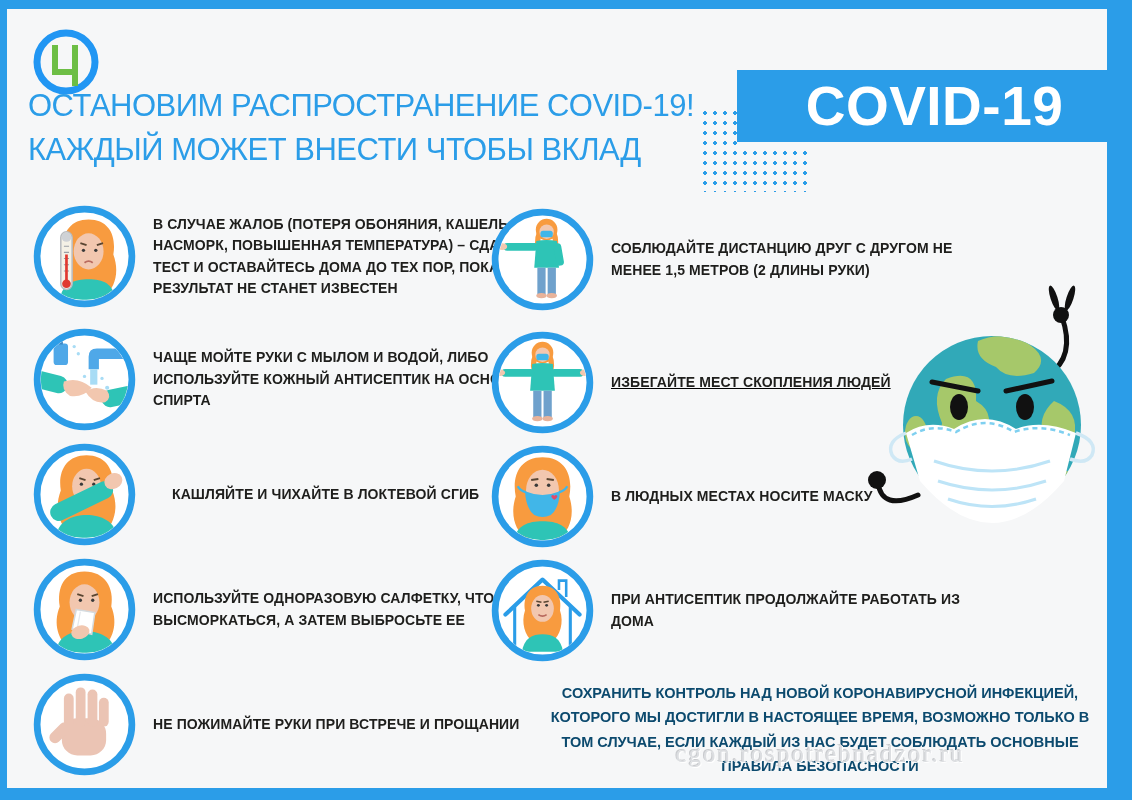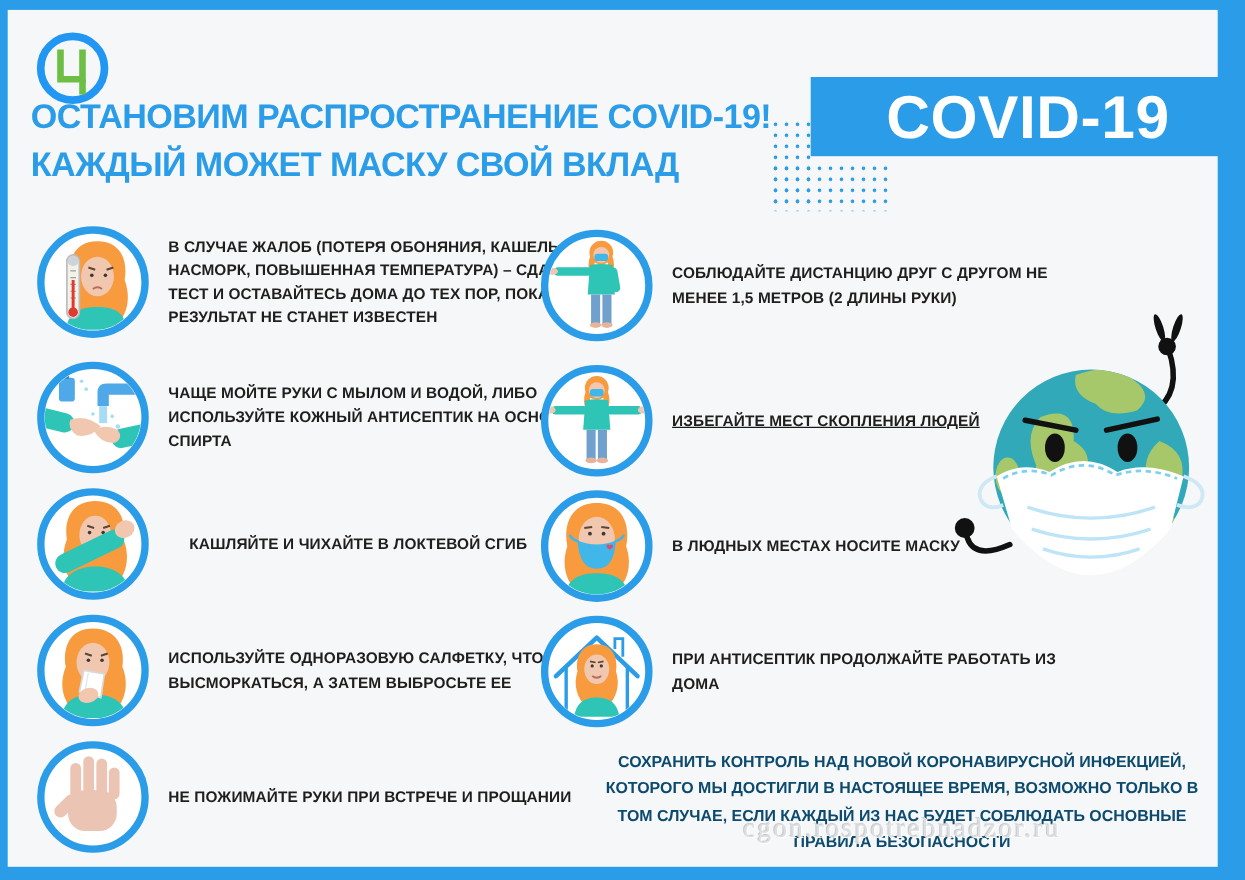--- a/index.html
+++ b/index.html
@@ -12,21 +12,21 @@
   .frame{position:absolute;background:#2b9de8;}
   .frame.top{left:0;top:0;width:1132px;height:9px;}
   .frame.left{left:0;top:0;width:7px;height:800px;}
   .frame.right{right:0;top:0;width:25px;height:800px;}
   .frame.bottom{left:0;bottom:0;width:1132px;height:12px;}
 
   .logo{position:absolute;left:30px;top:26px;width:72px;height:72px;}
 
   .title{
     position:absolute;left:28px;top:84px;width:760px;
-    font-size:31px;font-weight:700;color:#2b9de8;line-height:44px;
+    font-size:31px;font-weight:400;color:#2b9de8;line-height:44px;
     letter-spacing:-0.5px;white-space:nowrap;
   }
   .banner{
     position:absolute;left:737px;top:70px;width:395px;height:72px;
     background:#2b9de8;color:#ffffff;display:flex;align-items:center;justify-content:center;
     font-size:55px;font-weight:700;letter-spacing:0.5px;box-sizing:border-box;
   }
   .dots{
     position:absolute;
     background-image:radial-gradient(circle,#2b9de8 1.6px,transparent 1.9px);
@@ -70,21 +70,21 @@
   <div class="frame bottom"></div>
 
   <svg class="logo" viewBox="0 0 72 72">
     <circle cx="36" cy="36" r="29" fill="none" stroke="#2196F3" stroke-width="7"></circle>
     <path d="M25 19 L25 46 L45 46 L45 19" fill="none" stroke="#6DBE45" stroke-width="6"></path>
     <path d="M45 46 L45 60" fill="none" stroke="#6DBE45" stroke-width="6"></path>
   </svg>
 
   <div class="title">
     <div>ОСТАНОВИМ РАСПРОСТРАНЕНИЕ COVID-19!</div>
-    <div>КАЖДЫЙ МОЖЕТ МАСКУ СВОЙ ВКЛАД</div>
+    <div>КАЖДЫЙ МОЖЕТ ВНЕСТИ ЧТОБЫ ВКЛАД</div>
   </div>
 
   <div class="banner">COVID-19</div>
   <div class="dots a"></div>
   <div class="dots b"></div>
 
   <div class="tip l t-l1">
     <span class="circle">
       <svg viewBox="0 0 100 100">
         <circle cx="50" cy="50" r="46" fill="#fff" stroke="#2b9de8" stroke-width="6.5"></circle>

